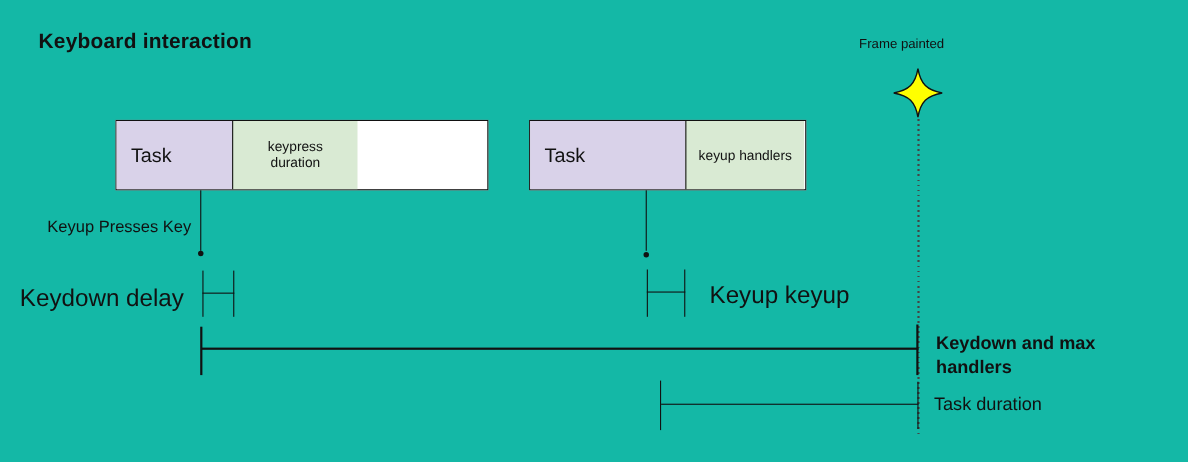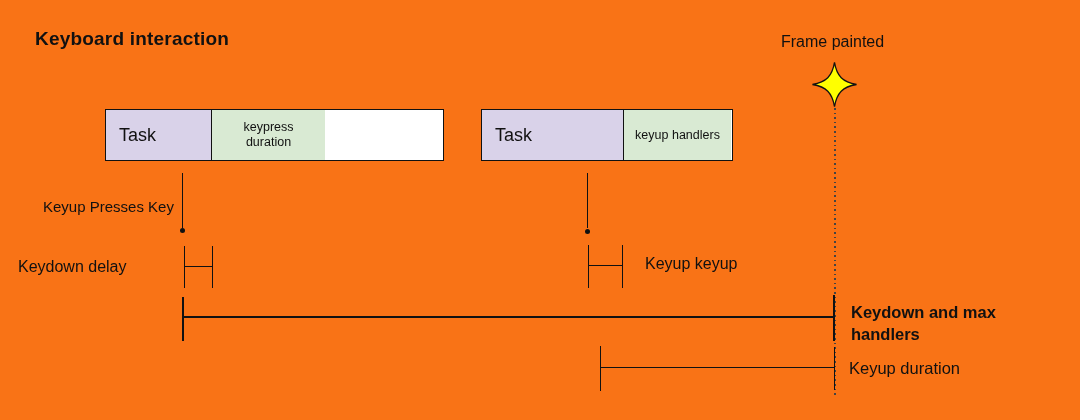--- a/index.html
+++ b/index.html
@@ -8,53 +8,53 @@
     --star-fill: #ffff00;
     --line: #111111;
     --dotted: #444444;
   }
   * { margin: 0; padding: 0; box-sizing: border-box; }
   html, body { background: #ffffff; }
   .canvas {
     position: relative;
     width: 1080px;
     height: 420px;
-    background: #f97316;
+    background: #14b8a6;
     font-family: "Liberation Sans", "DejaVu Sans", sans-serif;
     color: #111111;
     overflow: hidden;
   }
   .title {
     position: absolute;
     left: 35px; top: 28px;
     font-size: 19px;
     font-weight: bold;
     letter-spacing: 0.2px;
   }
   .frame-painted-label {
     position: absolute;
     left: 781px; top: 33px;
-    font-size: 16px;
+    font-size: 12px;
   }
   .star {
     position: absolute;
     left: 811px; top: 61px;
     width: 47px; height: 47px;
   }
   .star path { fill: var(--star-fill); stroke: var(--line); stroke-width: 1.3; }
   .dotted-line {
     position: absolute;
     left: 834px; top: 108px;
     width: 2px; height: 290px;
     background: repeating-linear-gradient(to bottom, var(--dotted) 0 1.6px, transparent 1.6px 4.6px);
   }
   .task-block {
     position: absolute;
     top: 109px;
-    height: 52px;
+    height: 64px;
     display: flex;
     border: 1px solid var(--line);
     background: #fff;
   }
   .block1 { left: 105px; width: 339px; }
   .block2 { left: 481px; width: 252px; }
   .cell {
     display: flex;
     align-items: center;
     justify-content: center;
@@ -82,21 +82,21 @@
   .block2 .handler span { white-space: nowrap; }
   .vline { position: absolute; width: 1px; background: var(--line); }
   .hline { position: absolute; height: 1px; background: var(--line); }
   .dot {
     position: absolute;
     width: 5px; height: 5px;
     border-radius: 50%;
     background: var(--line);
   }
   .event-label { position: absolute; font-size: 15px; }
-  .interval-label { position: absolute; font-size: 16px; }
+  .interval-label { position: absolute; font-size: 22px; }
   
   .arrow1 { left: 182px; top: 173px; height: 55px; }
   .dot1 { left: 180px; top: 228px; }
   .arrow2 { left: 587px; top: 173px; height: 55px; }
   .dot2 { left: 585px; top: 229px; }
   .user-presses { left: 43px; top: 198px; }
   .user-releases { left: 608px; top: 196px; }
   
   .kdd-tick-l { left: 184px; top: 246px; height: 42px; }
   .kdd-tick-r { left: 212px; top: 246px; height: 42px; }
@@ -174,15 +174,15 @@
   <div class="interval-label kud-label">Keyup keyup</div>
 
   <div class="kmax-line"></div>
   <div class="vline kmax-tick-l"></div>
   <div class="vline kmax-tick-r"></div>
   <div class="kmax-label">Keydown and max handlers</div>
 
   <div class="hline kupd-line"></div>
   <div class="vline kupd-tick-l"></div>
   <div class="vline kupd-tick-r"></div>
-  <div class="interval-label kupd-label">Keyup duration</div>
+  <div class="interval-label kupd-label">Task duration</div>
 
 </div>
 
 </body></html>

